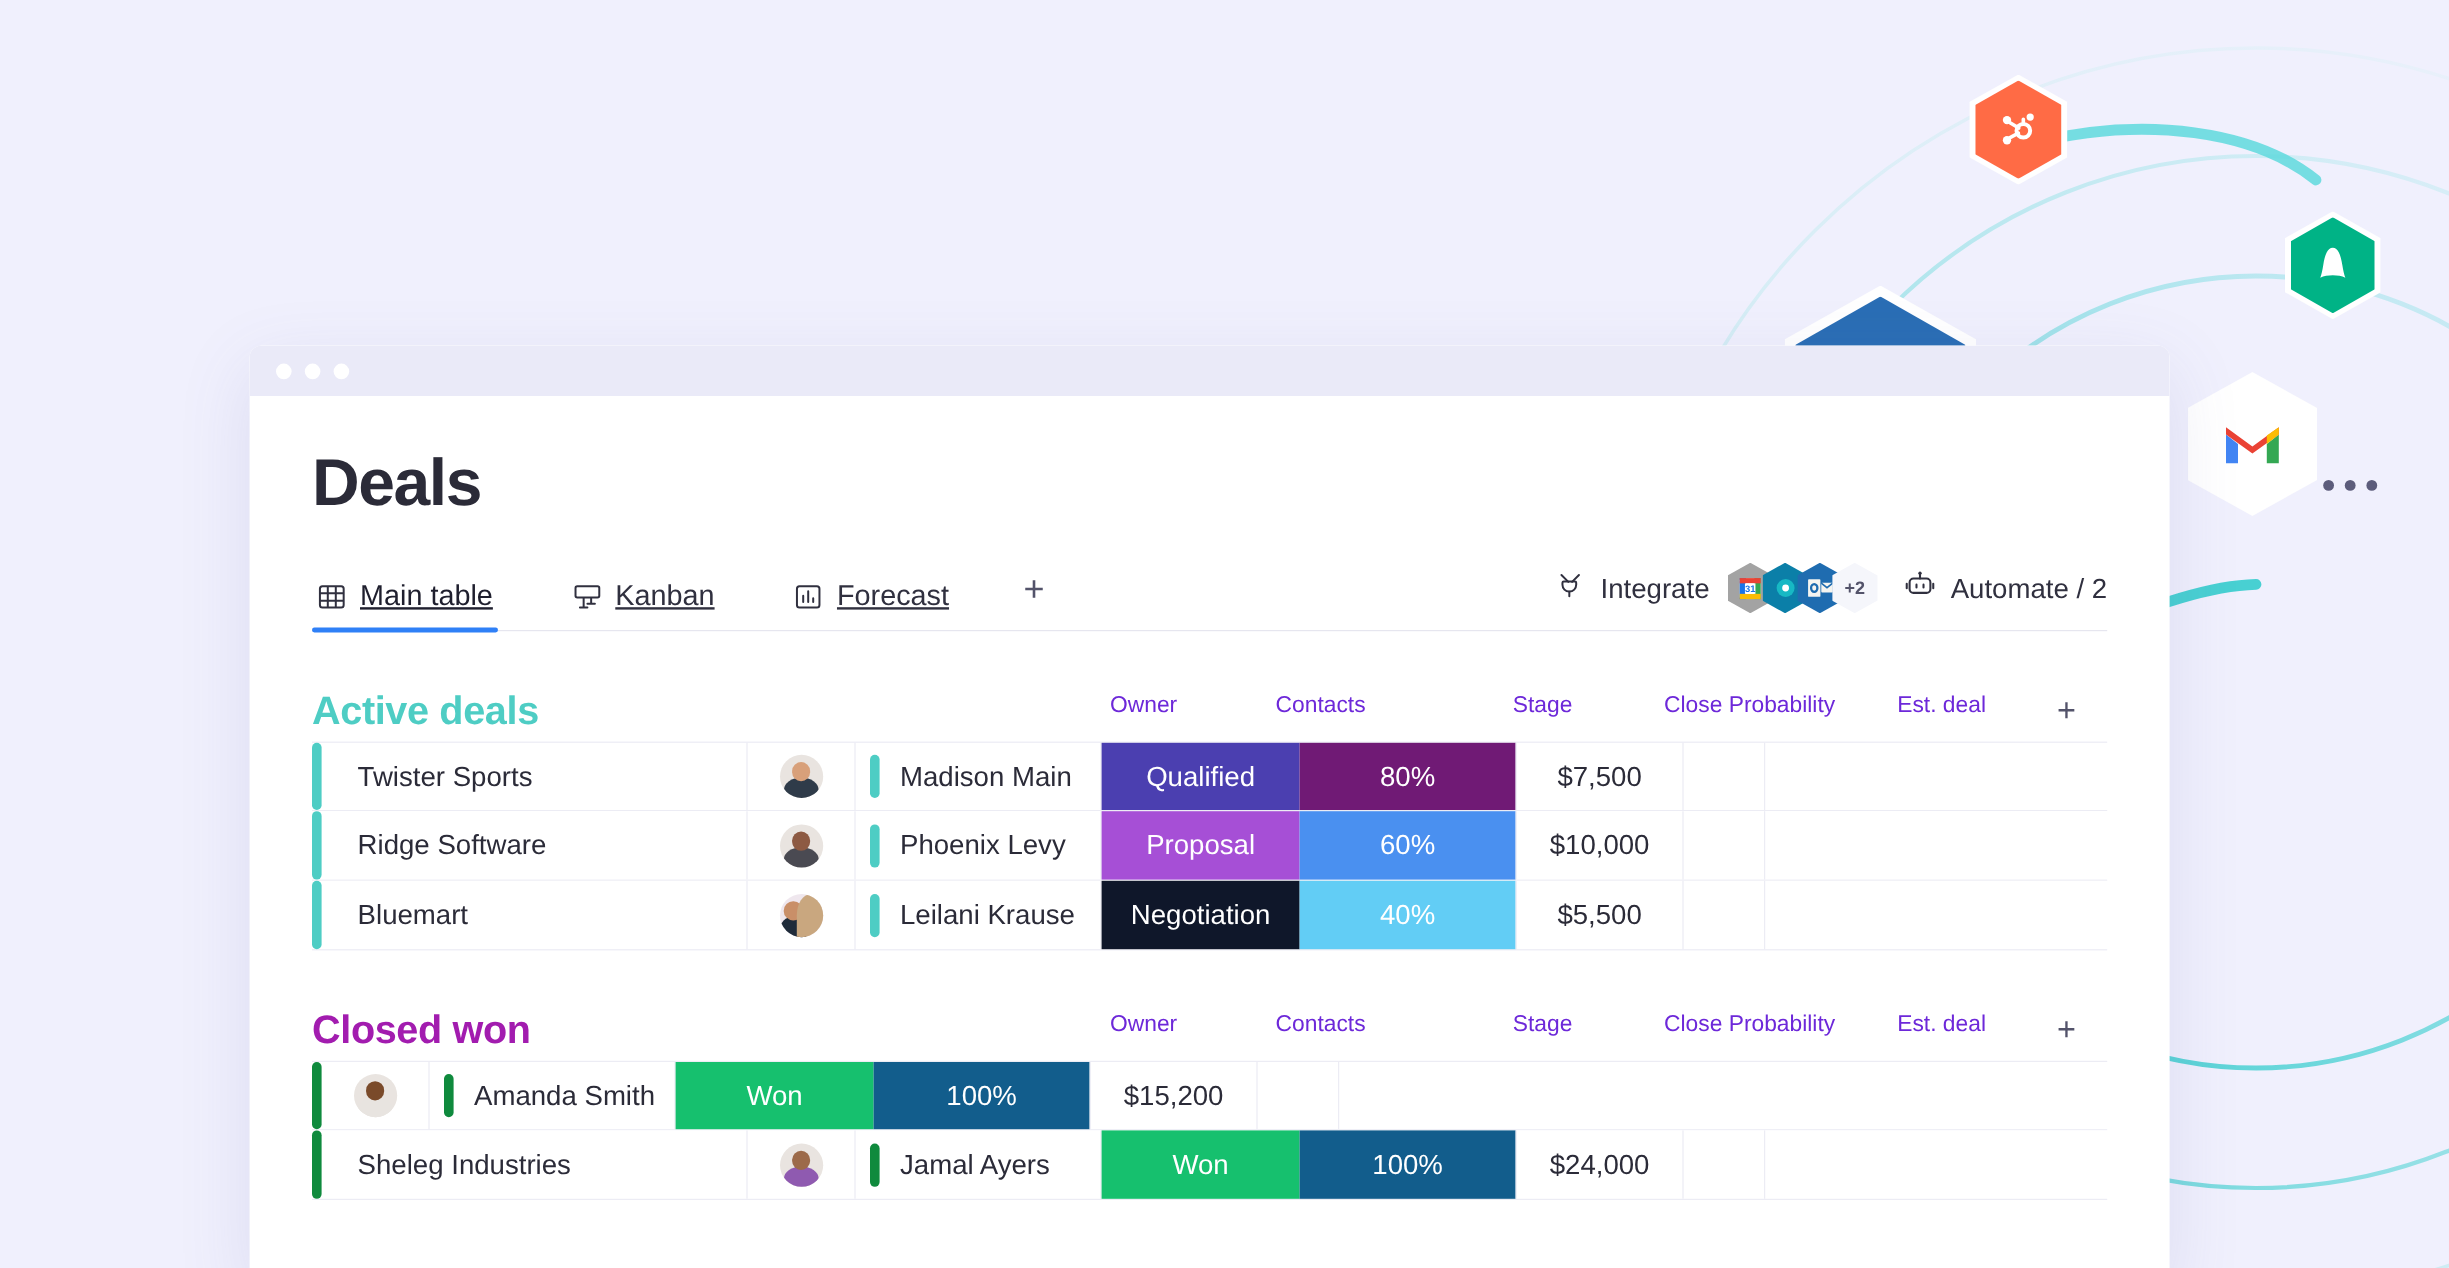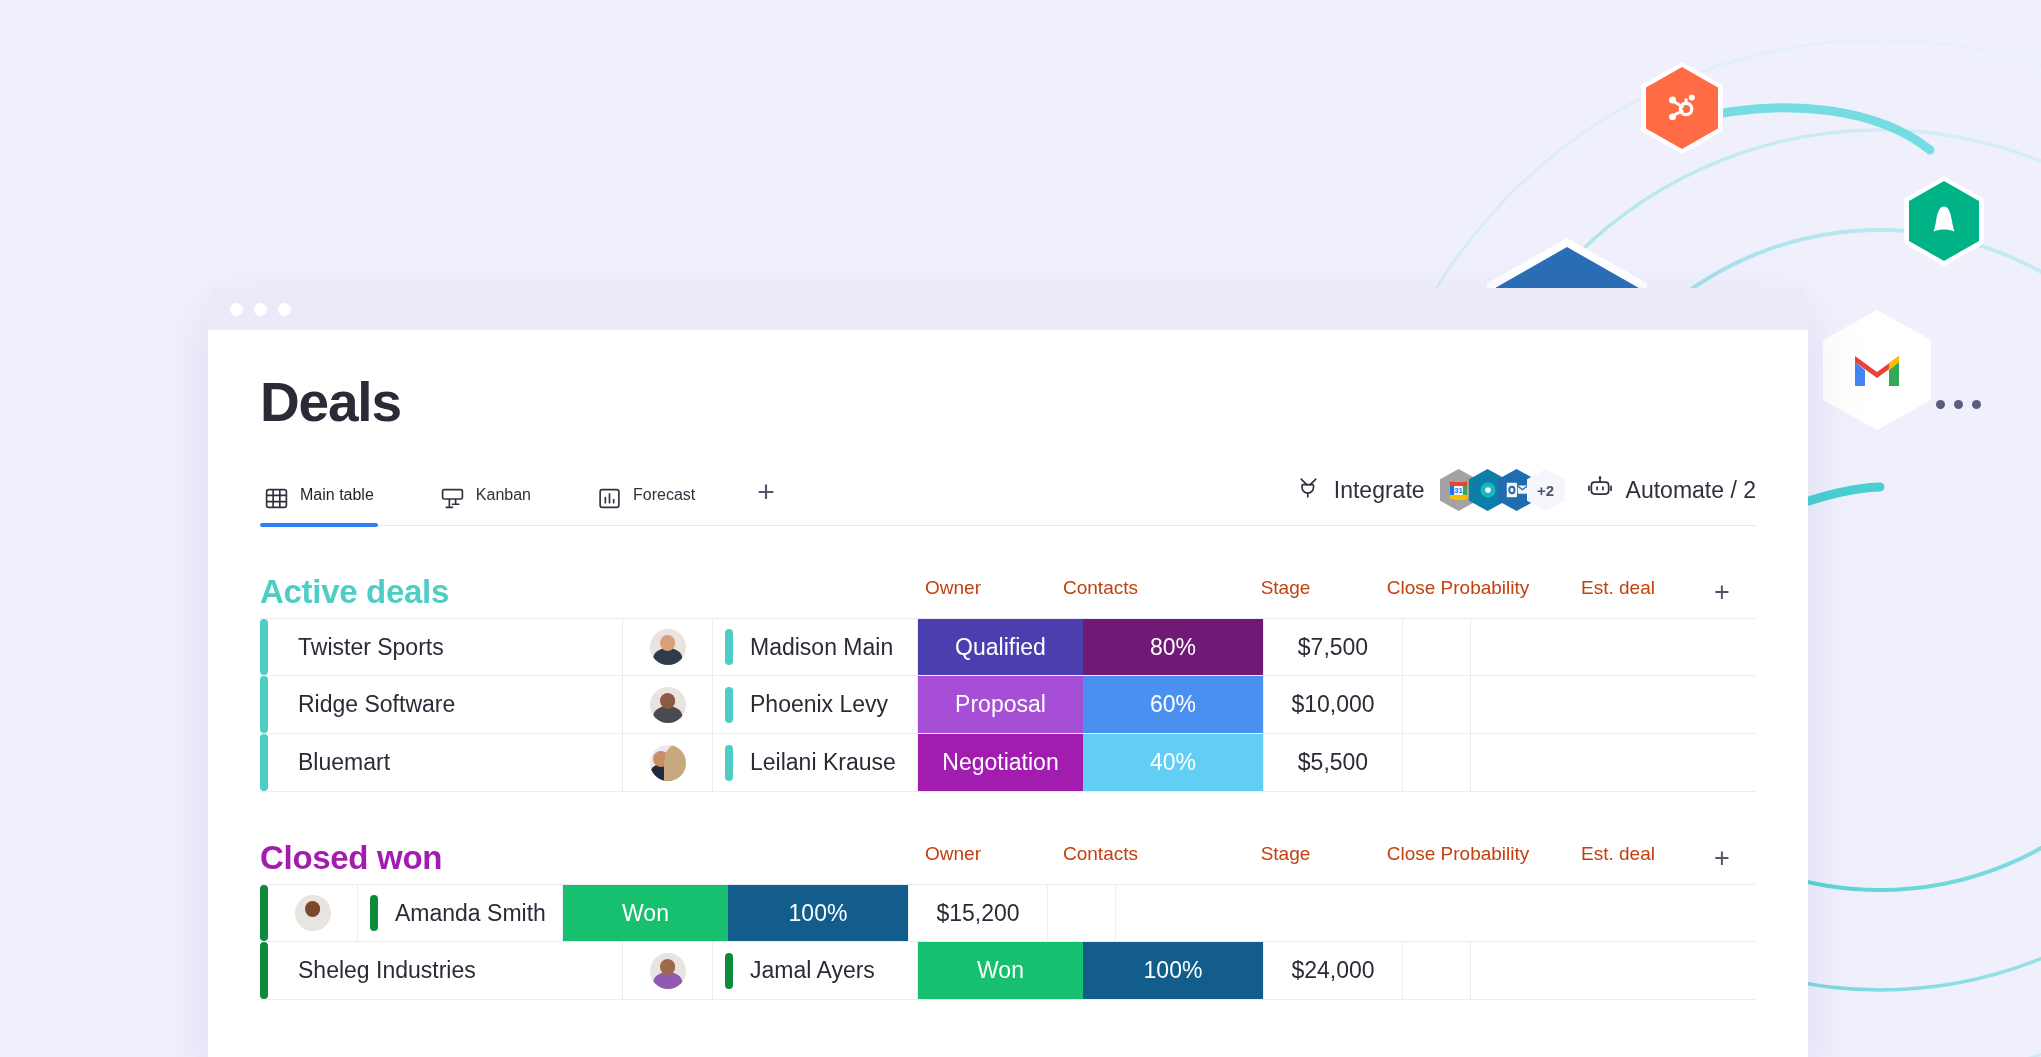--- a/index.html
+++ b/index.html
@@ -55,23 +55,23 @@
   }
   #kebab i { width: 9px; height: 9px; border-radius: 50%; background: #5c5c7b; display: block; }
 
   
   #tabbar {
     margin-top: 34px; height: 58px;
     border-bottom: 1.5px solid #e6e6ef;
     display: flex; align-items: flex-end; position: relative;
   }
   .tab {
-    display: flex; align-items: flex-start; gap: 11px;
+    display: flex; align-items: center; gap: 11px;
     padding: 0 4px 14px 4px; margin-right: 58px;
-    font-size: 16px; color: #30303f; position: relative; cursor: pointer;
+    font-size: 24px; color: #30303f; position: relative; cursor: pointer; text-decoration: underline;
   }
   .tab.active { color: #1f1f2e; }
   .tab.active::after {
     content: ""; position: absolute; left: 0; right: 0; bottom: -1.5px;
     height: 3.5px; background: #2f80f7; border-radius: 2px;
   }
   .tab svg { display: block; }
   #tab-add {
     font-size: 30px; color: #53536a; padding-bottom: 16px; cursor: pointer;
     font-weight: 300;
@@ -93,21 +93,21 @@
   }
 
   
   .group { margin-top: 40px; }
   .group-head {
     display: flex; align-items: center; height: 52px;
   }
   .group-title { font-size: 33px; font-weight: 700; letter-spacing: -.3px; }
   .ghead-cols { display: flex; margin-left: auto; }
   .ghead-cols .gh {
-    font-size: 19px; color: #c2410c; text-align: center;
+    font-size: 19px; color: #6d28d9; text-align: center;
   }
   .gh-plus { font-size: 27px; color: #53536a; text-align: center; font-weight: 300; cursor: pointer; }
 
   .rows { position: relative; }
   .row {
     display: flex; align-items: stretch; height: 58px;
     border-bottom: 1px solid #ececf4;
     background: #fff;
   }
   .row:first-child { border-top: 1px solid #ececf4; }
@@ -403,21 +403,21 @@
               <span class="avatar duo">
                 <span class="bd" style="background:#1f2b3a;left:32%;width:62%;"></span>
                 <span class="hd" style="left:32%;background:#c98f68;"></span>
                 <span class="a2" style="background:#c9a77f;border-radius:50% 50% 0 0;"></span>
               </span>
             </div>
             <div class="c-contact" style="width:205px;">
               <span class="cpill" style="background:#4ecdc4;"></span>
               <span>Leilani Krause</span>
             </div>
-            <div class="c-stage" style="width:165px;background:#a21caf;">Negotiation</div>
+            <div class="c-stage" style="width:165px;background:#0f172a;">Negotiation</div>
             <div class="c-prob" style="width:180px;background:#62cdf5;">40%</div>
             <div class="c-est" style="width:140px;">$5,500</div>
             <div class="c-tail" style="width:68px;"></div>
           </div>
         </div>
       </div>
 
       <div class="group">
         <div class="group-head">
           <div class="group-title" style="color:#a21caf;">Closed won</div>

